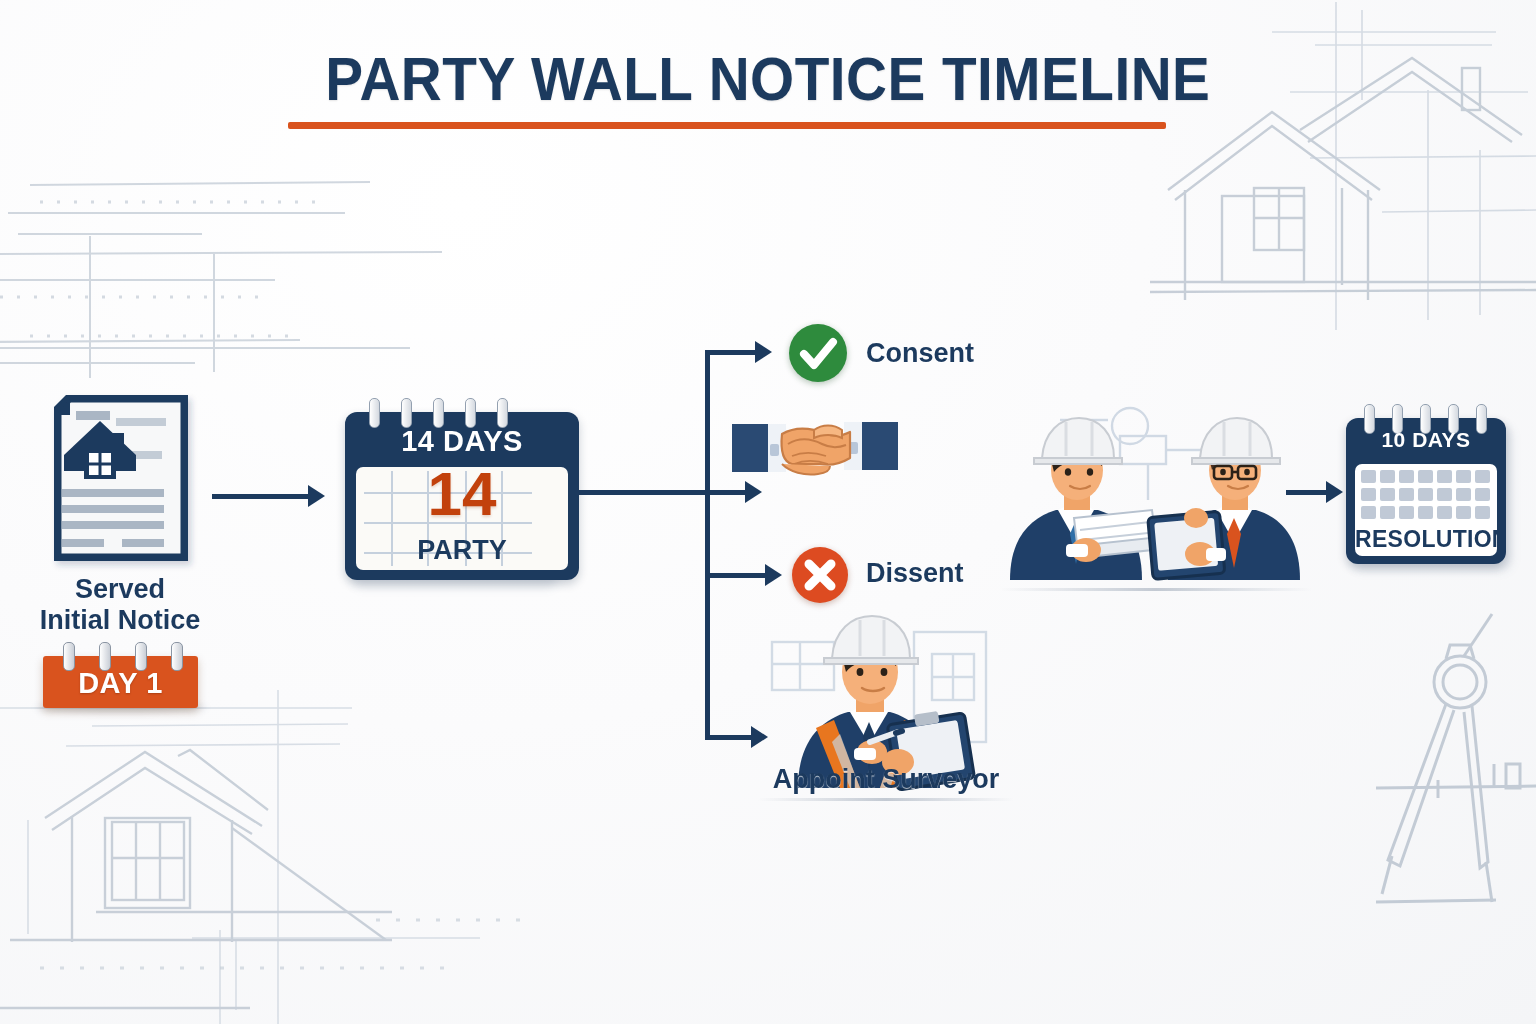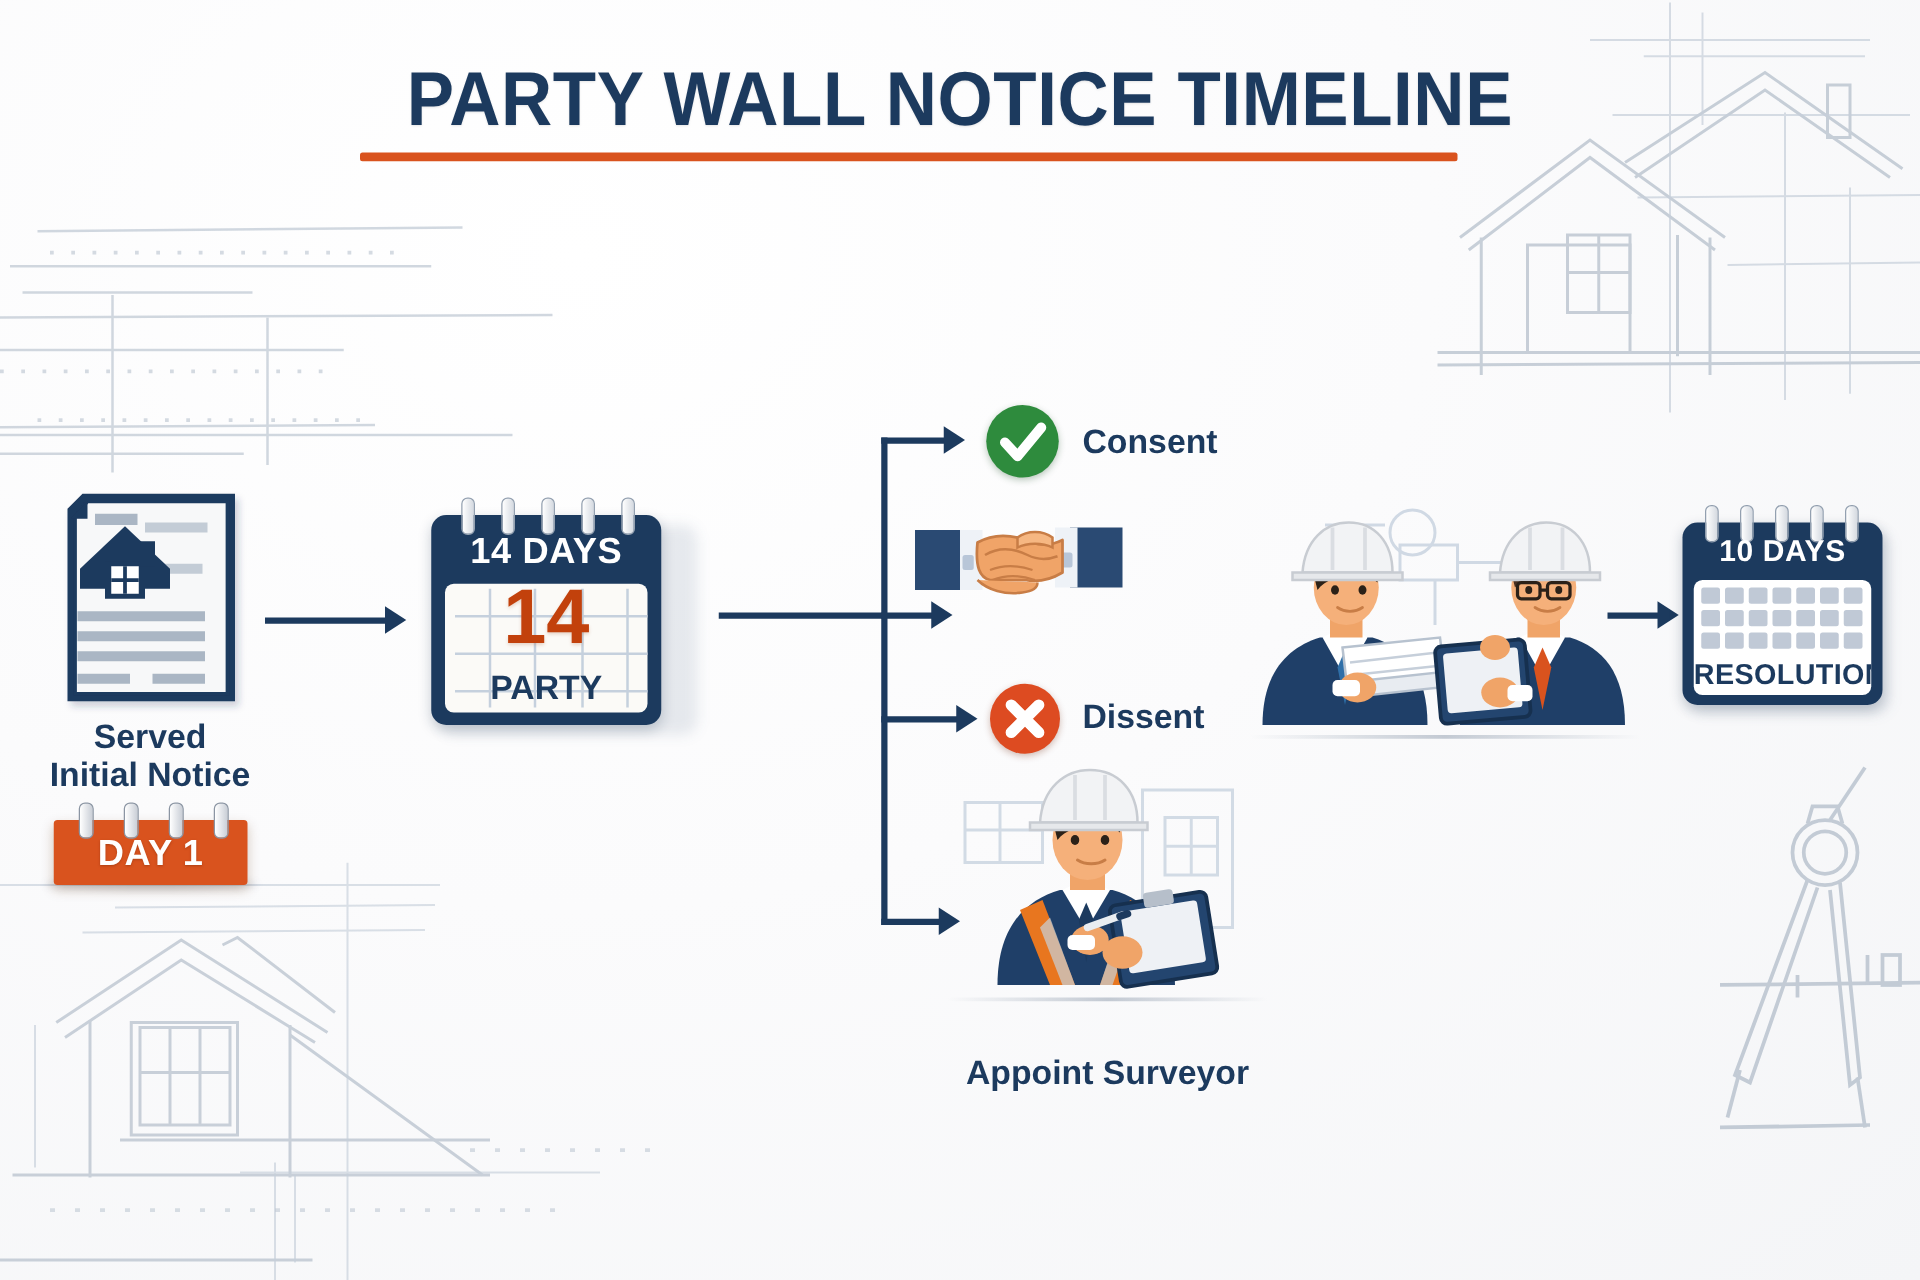--- a/index.html
+++ b/index.html
@@ -252,21 +252,21 @@
     <span class="ring" style="left:56px;"></span>
     <span class="ring" style="left:92px;"></span>
     <span class="ring" style="left:128px;"></span>
     <span class="txt">DAY 1</span>
   </div>
 
   <div class="ln" style="left:212px;top:494px;width:98px;height:5px;"></div>
   <div class="arrowhead" style="left:308px;top:485px;"></div>
 
   <div class="calshadow" style="left:352px;top:420px;width:206px;height:168px;"></div>
-  <div class="cal" style="left:345px;top:412px;width:184px;height:168px;">
+  <div class="cal" style="left:345px;top:412px;width:234px;height:168px;">
     <span class="ring" style="left:24px;"></span>
     <span class="ring" style="left:56px;"></span>
     <span class="ring" style="left:88px;"></span>
     <span class="ring" style="left:120px;"></span>
     <span class="ring" style="left:152px;"></span>
     <span class="hdr" style="top:13px;font-size:29px;letter-spacing:.5px;">14 DAYS</span>
     <div class="body" style="left:11px;top:55px;right:11px;bottom:10px;">
       <svg width="184" height="103" viewBox="0 0 184 103" style="position:absolute;left:0;top:0;">
         <g stroke="#c5d0dd" stroke-width="2" fill="none">
           <line x1="8" y1="26" x2="176" y2="26"></line>
@@ -382,21 +382,21 @@
 
       <ellipse cx="134" cy="160" rx="16" ry="13" fill="#f0a468"></ellipse>
       <ellipse cx="108" cy="150" rx="15" ry="12" fill="#f0a468"></ellipse>
       <rect x="90" y="146" width="22" height="12" rx="4" fill="#ffffff"></rect>
 
       <path d="M106 140 L134 130" stroke="#e9edf1" stroke-width="6" stroke-linecap="round"></path>
       <path d="M132 131 L138 129" stroke="#1c3a5e" stroke-width="6" stroke-linecap="round"></path>
     </svg>
   </div>
   <div class="ground" style="left:758px;top:798px;width:256px;"></div>
-  <div class="cap center" style="left:754px;top:843px;width:264px;">Appoint Surveyor</div>
+  <div class="cap center" style="left:754px;top:764px;width:264px;">Appoint Surveyor</div>
 
   <div class="illus" style="left:1000px;top:392px;">
     <svg width="310" height="196" viewBox="0 0 310 196">
 
       <g stroke="#ccd6e2" fill="none" stroke-width="2.4" opacity=".9">
         <circle cx="130" cy="34" r="18"></circle>
         <rect x="120" y="44" width="46" height="28"></rect>
         <line x1="166" y1="58" x2="216" y2="58"></line>
         <line x1="148" y1="72" x2="148" y2="108"></line>
         <line x1="60" y1="28" x2="108" y2="28"></line>
@@ -456,21 +456,21 @@
   <div class="ln" style="left:1286px;top:490px;width:42px;height:5px;"></div>
   <div class="arrowhead" style="left:1326px;top:481px;"></div>
 
   <div class="calshadow" style="left:1352px;top:425px;width:160px;height:146px;"></div>
   <div class="cal" style="left:1346px;top:418px;width:160px;height:146px;">
     <span class="ring" style="left:18px;"></span>
     <span class="ring" style="left:46px;"></span>
     <span class="ring" style="left:74px;"></span>
     <span class="ring" style="left:102px;"></span>
     <span class="ring" style="left:130px;"></span>
-    <span class="hdr" style="top:10px;font-size:24px;letter-spacing:.5px;">10 DAYS</span>
+    <span class="hdr" style="top:10px;font-size:21px;letter-spacing:.5px;">10 DAYS</span>
     <div class="body" style="left:9px;top:46px;right:9px;bottom:8px;background:#ffffff;">
       <svg width="142" height="92" viewBox="0 0 142 92" style="position:absolute;left:0;top:0;">
         <g fill="#c0c9d6">
           <rect x="6" y="6" width="15" height="13" rx="2"></rect>
           <rect x="25" y="6" width="15" height="13" rx="2"></rect>
           <rect x="44" y="6" width="15" height="13" rx="2"></rect>
           <rect x="63" y="6" width="15" height="13" rx="2"></rect>
           <rect x="82" y="6" width="15" height="13" rx="2"></rect>
           <rect x="101" y="6" width="15" height="13" rx="2"></rect>
           <rect x="120" y="6" width="15" height="13" rx="2"></rect>

